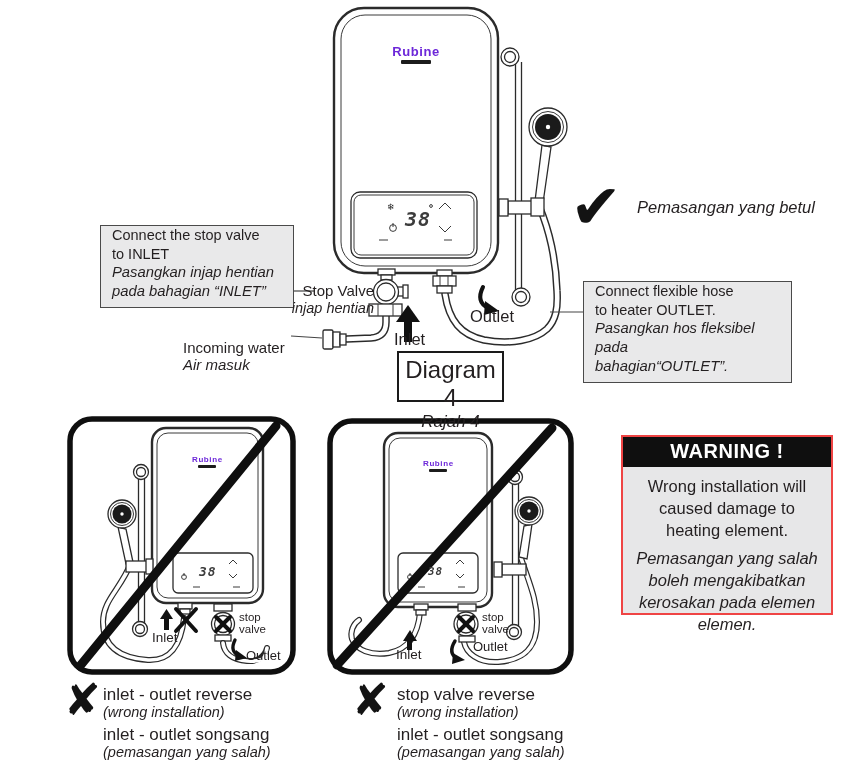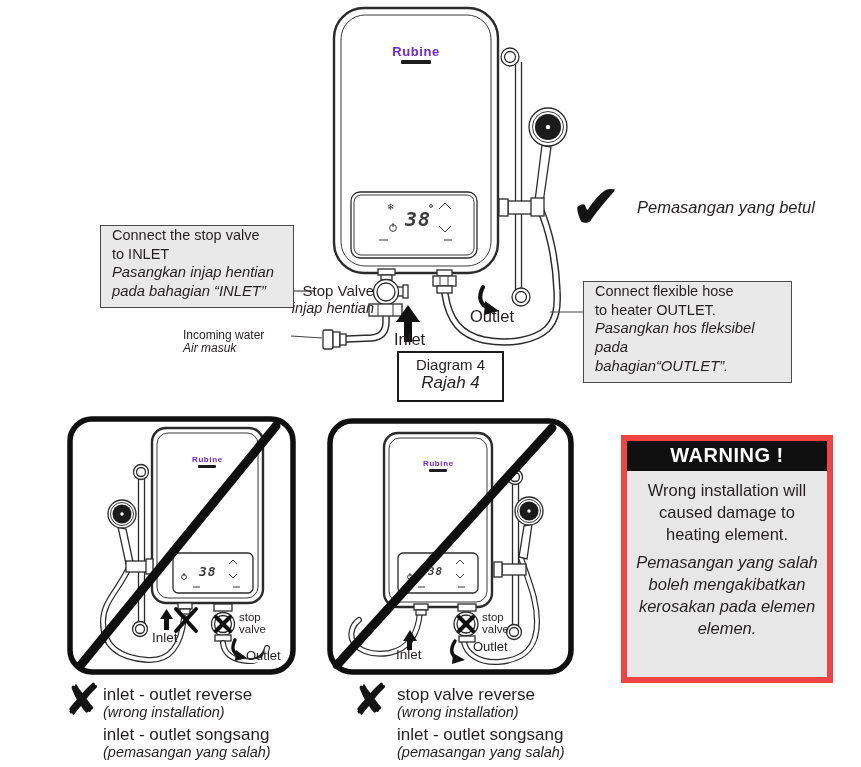--- a/index.html
+++ b/index.html
@@ -6,22 +6,22 @@
   #stage{position:relative;width:861px;height:767px;background:#fff;overflow:hidden;
          font-family:"Liberation Sans",sans-serif;color:#231f20;}
   #art{position:absolute;left:0;top:0;}
   .t{position:absolute;color:#231f20;line-height:1.12;white-space:nowrap;}
   .it{font-style:italic;}
   .rt{text-align:right;}
   .callout{position:absolute;background:#e9e9ea;border:1.6px solid #4a4a4a;
            padding:0 10px 6px 11px;font-size:14.5px;line-height:1.28;}
   .callout .it{font-size:14.8px;}
   .capbox{position:absolute;border:2px solid #1a1a1a;background:#fff;text-align:center;padding-top:3px;}
-  .warn{position:absolute;left:621px;top:435px;width:212px;height:248px;
-        background:#e7e7e8;border:6px solid #ef4444;box-sizing:border-box;}
+  .warn{position:absolute;left:621px;top:435px;width:212px;height:180px;
+        background:#e7e7e8;border:2px solid #ef4444;box-sizing:border-box;}
   .warn-head{background:#0f0f0f;color:#fff;font-weight:bold;font-size:20px;
              text-align:center;padding:3px 0 4px 0;letter-spacing:.5px;}
   .warn-body{font-size:16.5px;text-align:center;line-height:1.32;padding-top:9px;}
   .warn-body .ms{margin-top:7px;}
   .glyph{position:absolute;font-family:"DejaVu Sans",sans-serif;font-weight:bold;color:#131313;line-height:1;}
   .brand{position:absolute;font-weight:bold;letter-spacing:.6px;color:#6d28d9;text-align:center;}
   .brand .bar{display:block;margin:1px auto 0;background:#1c1c1c;border-radius:1px;}
   .seg{position:absolute;font-family:"DejaVu Sans Mono",monospace;font-style:italic;
        font-weight:bold;color:#3c3c3c;letter-spacing:1px;}
   .lbl-s{font-size:11px;line-height:1.0;}
@@ -265,42 +265,42 @@
     <div>to INLET</div>
     <div class="it">Pasangkan injap hentian</div>
     <div class="it">pada bahagian “INLET”</div>
   </div>
 
   <div class="t rt" style="left:290px;top:283px;width:84px;font-size:15px;">
     <div>Stop Valve</div>
     <div class="it" style="font-size:14.5px;">injap hentian</div>
   </div>
 
-  <div class="t" style="left:183px;top:329px;font-size:12px;">
+  <div class="t" style="left:183px;top:340px;font-size:15px;">
     <div>Incoming water</div>
     <div class="it">Air masuk</div>
   </div>
 
   <div class="t" style="left:394px;top:330px;font-size:16.5px;">Inlet</div>
   <div class="t" style="left:470px;top:307px;font-size:16.5px;">Outlet</div>
 
   <div class="glyph" style="left:570px;top:176px;font-size:62px;">✔</div>
   <div class="t" style="left:637px;top:198px;font-size:16.5px;">
     <div class="it">Pemasangan yang betul</div>
   </div>
 
   <div class="callout" style="left:583px;top:281px;width:186px;">
     <div>Connect flexible hose</div>
     <div>to heater OUTLET.</div>
     <div class="it">Pasangkan hos fleksibel pada</div>
     <div class="it">bahagian“OUTLET”.</div>
   </div>
 
   <div class="capbox" style="left:397px;top:351px;width:103px;height:44px;">
-    <div style="font-size:15px;">Diagram 4</div>
+    <div style="font-size:24px;">Diagram 4</div>
     <div class="it" style="font-size:17px;">Rajah 4</div>
   </div>
 
   <div class="brand" style="left:192px;top:455px;width:30px;font-size:8px;">
     <span>Rubine</span>
     <span class="bar" style="width:18px;height:2.5px;"></span>
   </div>
   <div class="seg" style="left:199px;top:564px;font-size:13px;">38</div>
 
   <div class="brand" style="left:423px;top:459px;width:30px;font-size:8px;">

